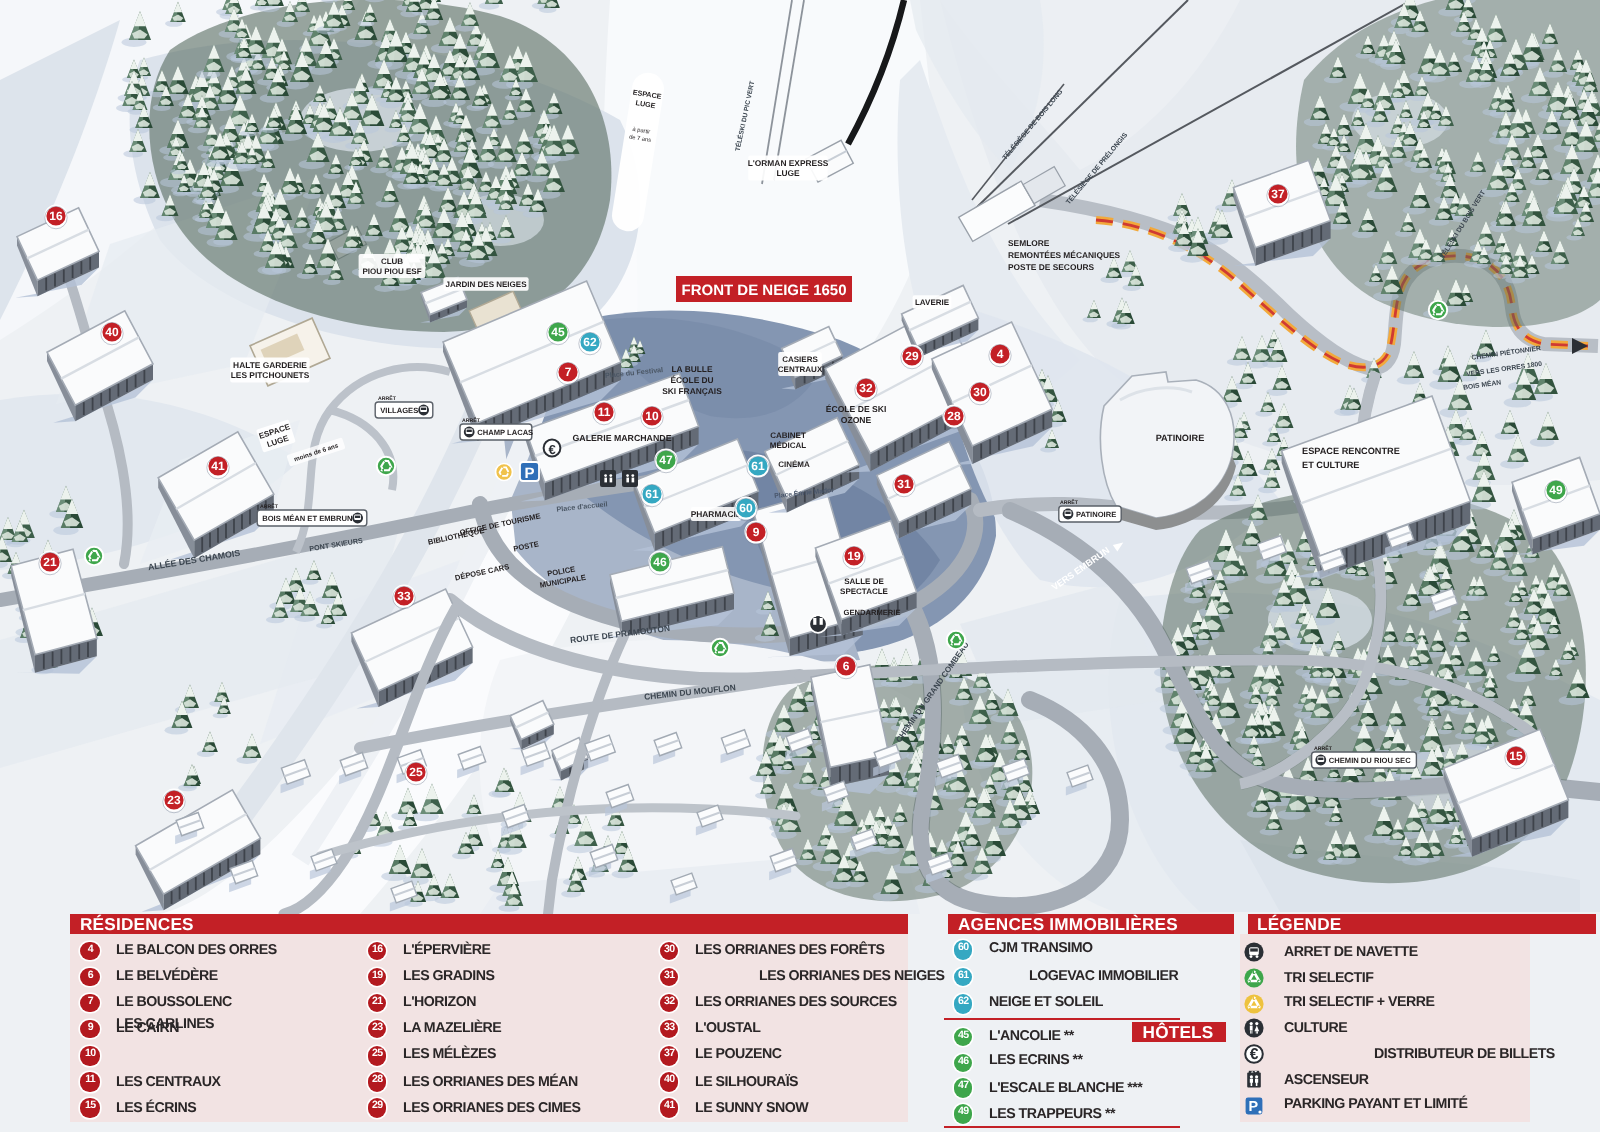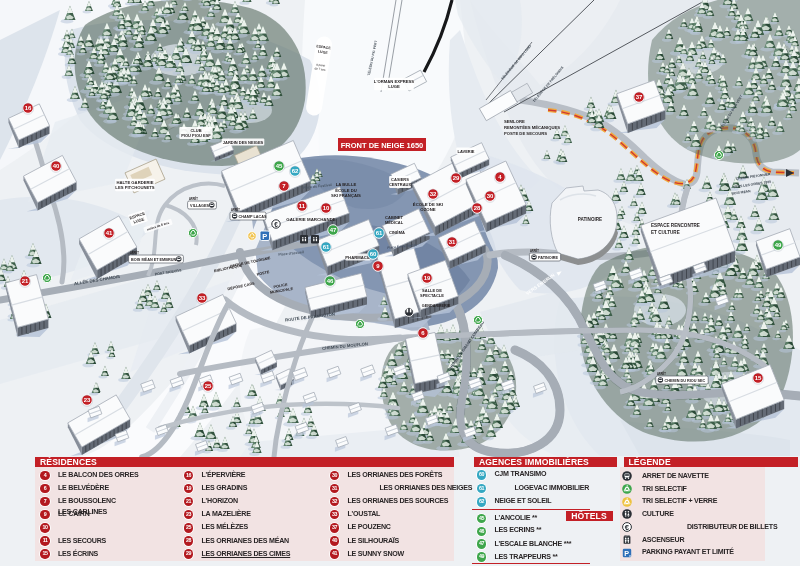--- a/index.html
+++ b/index.html
@@ -2188,21 +2188,21 @@
 <div class="dot dr" style="left:40.4px;top:496.99999999999994px;">7</div>
     <div class="ltx" style="left:58px;top:497.2px;">LE BOUSSOLENC</div>
 
 <div class="dot dr" style="left:40.4px;top:510.0999999999999px;">9</div>
     <div class="ltx" style="left:58px;top:510.29999999999995px;">LE CAIRN</div>
 
 <div class="dot dr" style="left:40.4px;top:523.1999999999999px;">10</div>
     <div class="ltx" style="left:58px;top:508px;">LES CARLINES</div>
 
 <div class="dot dr" style="left:40.4px;top:536.3px;">11</div>
-    <div class="ltx" style="left:58px;top:536.5px;">LES SECOURS</div>
+    <div class="ltx" style="left:58px;top:536.5px;">LES CENTRAUX</div>
 
 <div class="dot dr" style="left:40.4px;top:549.4px;">15</div>
     <div class="ltx" style="left:58px;top:549.6px;">LES ÉCRINS</div>
 
 <div class="dot dr" style="left:183.9px;top:470.79999999999995px;">16</div>
     <div class="ltx" style="left:201.5px;top:471.0px;">L'ÉPERVIÈRE</div>
 
 <div class="dot dr" style="left:183.9px;top:483.9px;">19</div>
     <div class="ltx" style="left:201.5px;top:484.1px;">LES GRADINS</div>
 
@@ -2212,21 +2212,21 @@
 <div class="dot dr" style="left:183.9px;top:510.0999999999999px;">23</div>
     <div class="ltx" style="left:201.5px;top:510.29999999999995px;">LA MAZELIÈRE</div>
 
 <div class="dot dr" style="left:183.9px;top:523.1999999999999px;">25</div>
     <div class="ltx" style="left:201.5px;top:523.4px;">LES MÉLÈZES</div>
 
 <div class="dot dr" style="left:183.9px;top:536.3px;">28</div>
     <div class="ltx" style="left:201.5px;top:536.5px;">LES ORRIANES DES MÉAN</div>
 
 <div class="dot dr" style="left:183.9px;top:549.4px;">29</div>
-    <div class="ltx" style="left:201.5px;top:549.6px;text-decoration:underline;">LES ORRIANES DES CIMES</div>
+    <div class="ltx" style="left:201.5px;top:549.6px;">LES ORRIANES DES CIMES</div>
 
 <div class="dot dr" style="left:329.9px;top:470.79999999999995px;">30</div>
     <div class="ltx" style="left:347.5px;top:471.0px;">LES ORRIANES DES FORÊTS</div>
 
 <div class="dot dr" style="left:329.9px;top:483.9px;">31</div>
     <div class="ltx" style="left:347.5px;top:484.1px;padding-left:32px;">LES ORRIANES DES NEIGES</div>
 
 <div class="dot dr" style="left:329.9px;top:496.99999999999994px;">32</div>
     <div class="ltx" style="left:347.5px;top:497.2px;">LES ORRIANES DES SOURCES</div>
 

